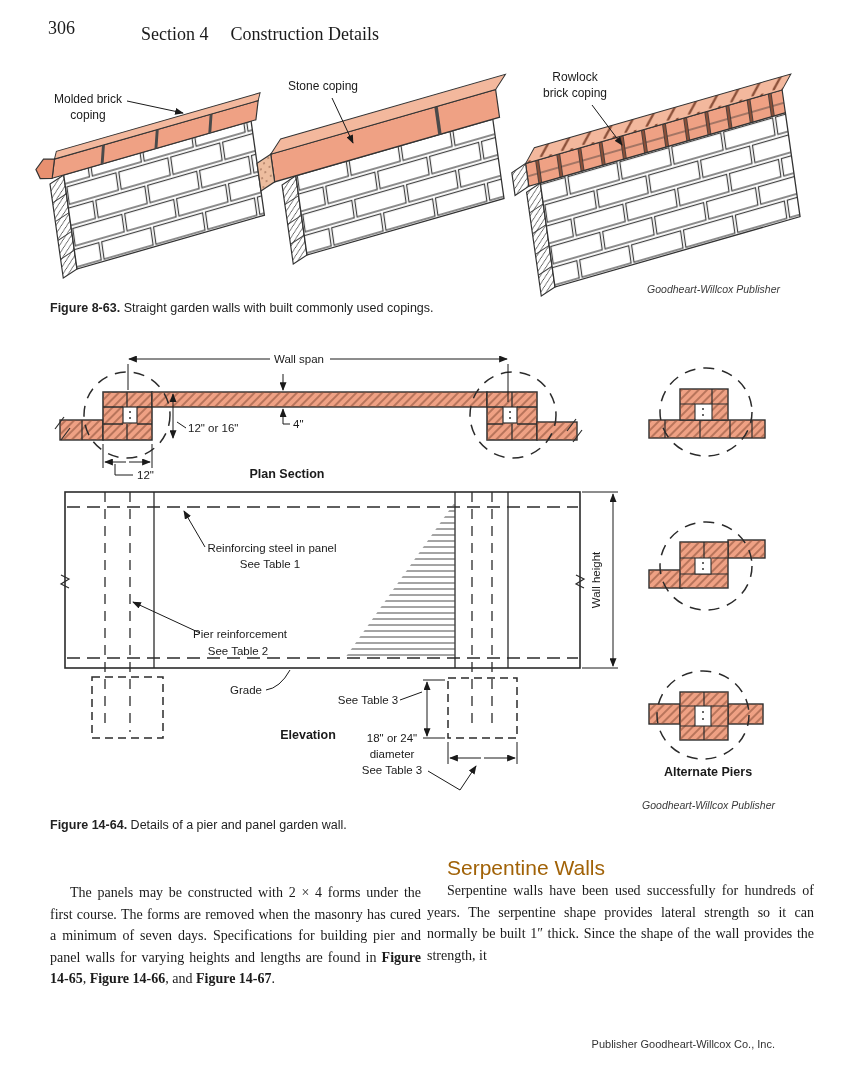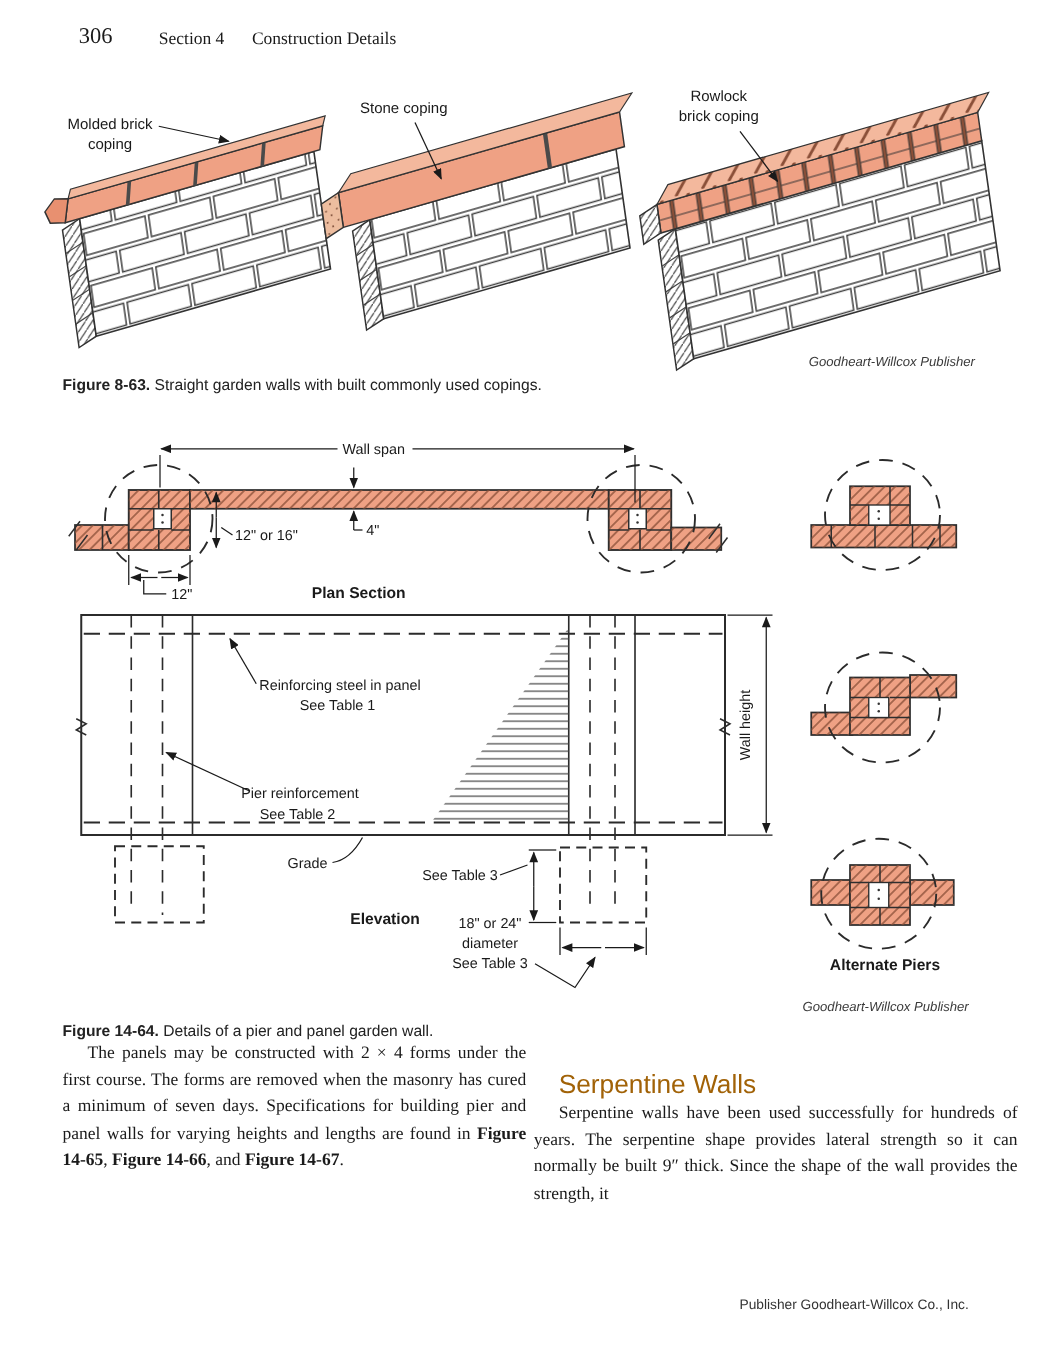--- a/index.html
+++ b/index.html
@@ -1,28 +1,28 @@
 <!DOCTYPE html>
 <html><head>
 <meta charset="utf-8">
 <style>
   html,body{margin:0;padding:0;}
   body{width:849px;height:1087px;position:relative;background:#fff;
        font-family:"Liberation Serif",serif;color:#1a1a1a;overflow:hidden;}
   .abs{position:absolute;}
-  .pagenum{left:63px;top:18px;font-size:18px;}
-  .sechead{left:127px;top:24px;font-size:14px;text-align:right;}
+  .pagenum{left:48px;top:18px;font-size:18px;}
+  .sechead{left:141px;top:24px;font-size:18px;text-align:right;}
   .sechead .gap{display:inline-block;width:22px;}
   .caption{left:50px;font-size:12.5px;font-family:"Liberation Sans",sans-serif;color:#222;}
   .caption b{font-weight:bold;}
   .cap63{top:301px;width:560px;}
   .cap64{top:818px;width:560px;}
   .col{font-size:14px;line-height:21.6px;text-align:justify;}
   .col p{margin:0;text-indent:20px;}
-  .leftcol{left:50px;top:832px;width:371px;}
+  .leftcol{left:50px;top:882px;width:371px;}
   .rightcol{left:427px;top:856px;width:387px;}
   .serp-head{font-family:"Liberation Sans",sans-serif;font-size:21px;color:#a16207;
              margin:0 0 13px 0;text-indent:0;line-height:24px;}
   .footer{right:74px;top:1038px;font-family:"Liberation Sans",sans-serif;font-size:11px;color:#333;}
   
   text{font-family:"Liberation Sans",sans-serif;fill:#1a1a1a;}
   .t11{font-size:11.5px;}
   .t12{font-size:12px;}
   .tb{font-size:12.5px;font-weight:bold;}
   .cred{font-style:italic;font-size:10.5px;fill:#3a3a3a;}
@@ -308,16 +308,16 @@
 <div class="abs caption cap64">
   <b>Figure 14-64.</b><span> Details of a pier and panel garden wall.</span>
 </div>
 
 <div class="abs col leftcol">
   <p><span>The panels may be constructed with 2 × 4 forms under the first course. The forms are removed when the masonry has cured a minimum of seven days. Specifications for building pier and panel walls for varying heights and lengths are found in </span><b>Figure 14-65</b><span>, </span><b>Figure 14-66</b><span>, and </span><b>Figure 14-67</b><span>.</span></p>
 </div>
 
 <div class="abs col rightcol">
   <p class="serp-head">Serpentine Walls</p>
-  <p>Serpentine walls have been used successfully for hundreds of years. The serpentine shape provides lateral strength so it can normally be built 9″ thick. Since the shape of the wall provides the strength, it</p>
+  <p>Serpentine walls have been used successfully for hundreds of years. The serpentine shape provides lateral strength so it can normally be built 1″ thick. Since the shape of the wall provides the strength, it</p>
 </div>
 
 <div class="abs footer">Publisher Goodheart-Willcox Co., Inc.</div>
 
 </body></html>

